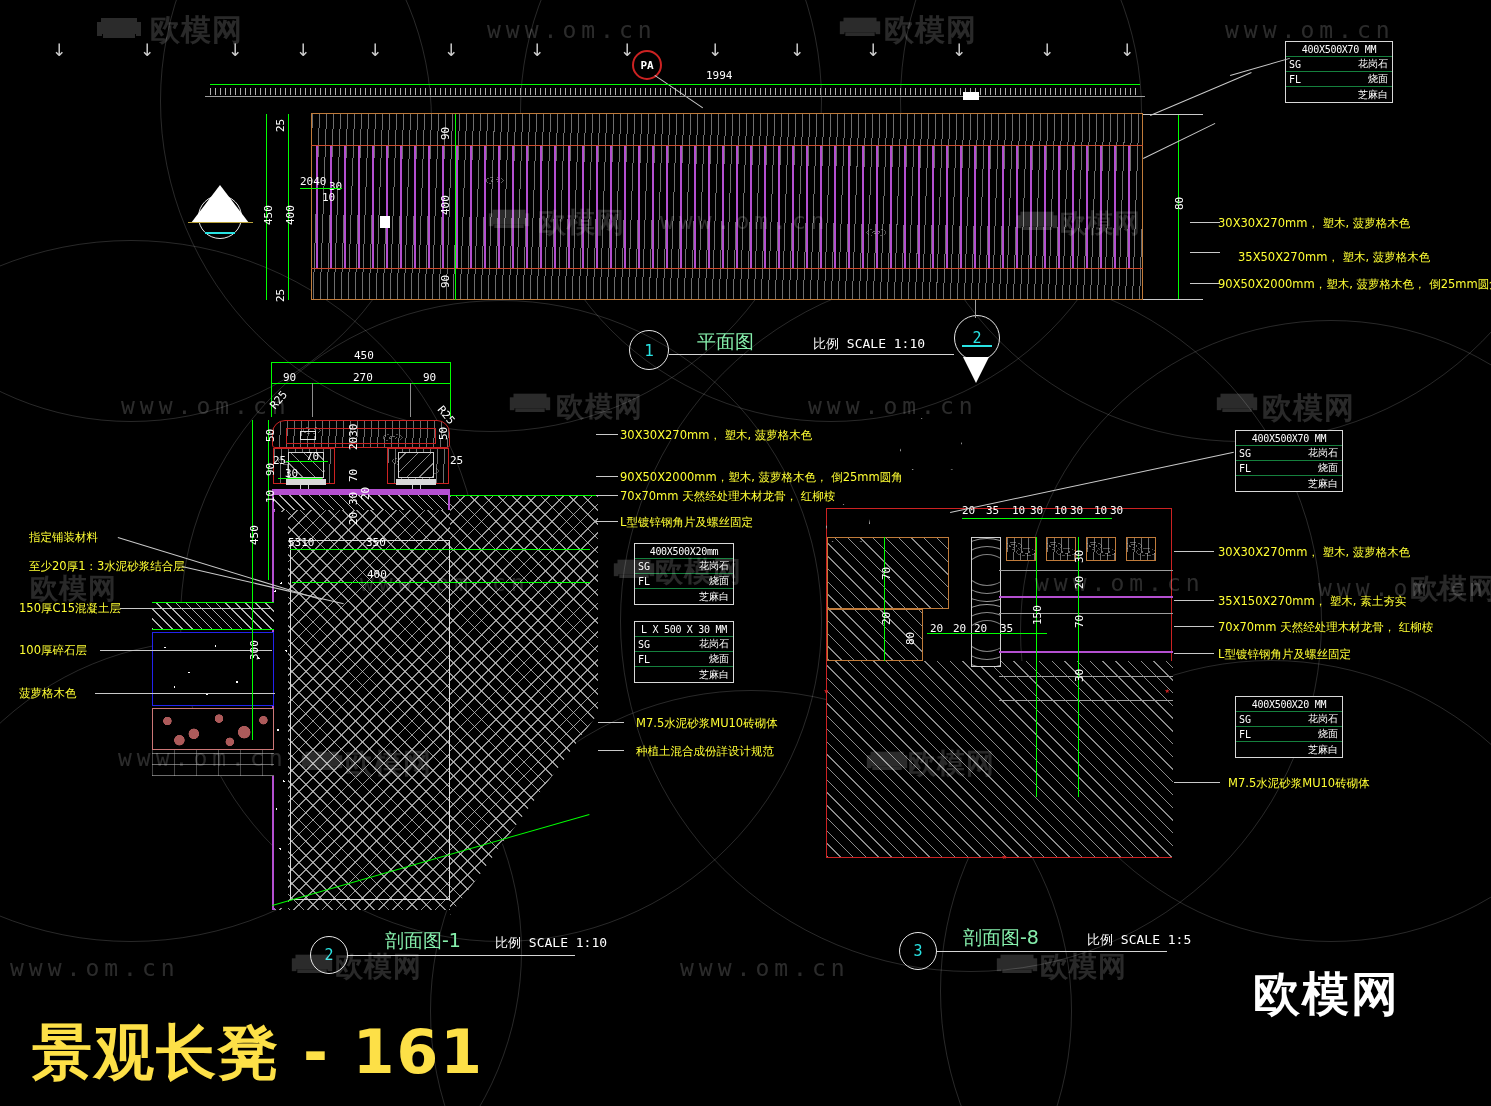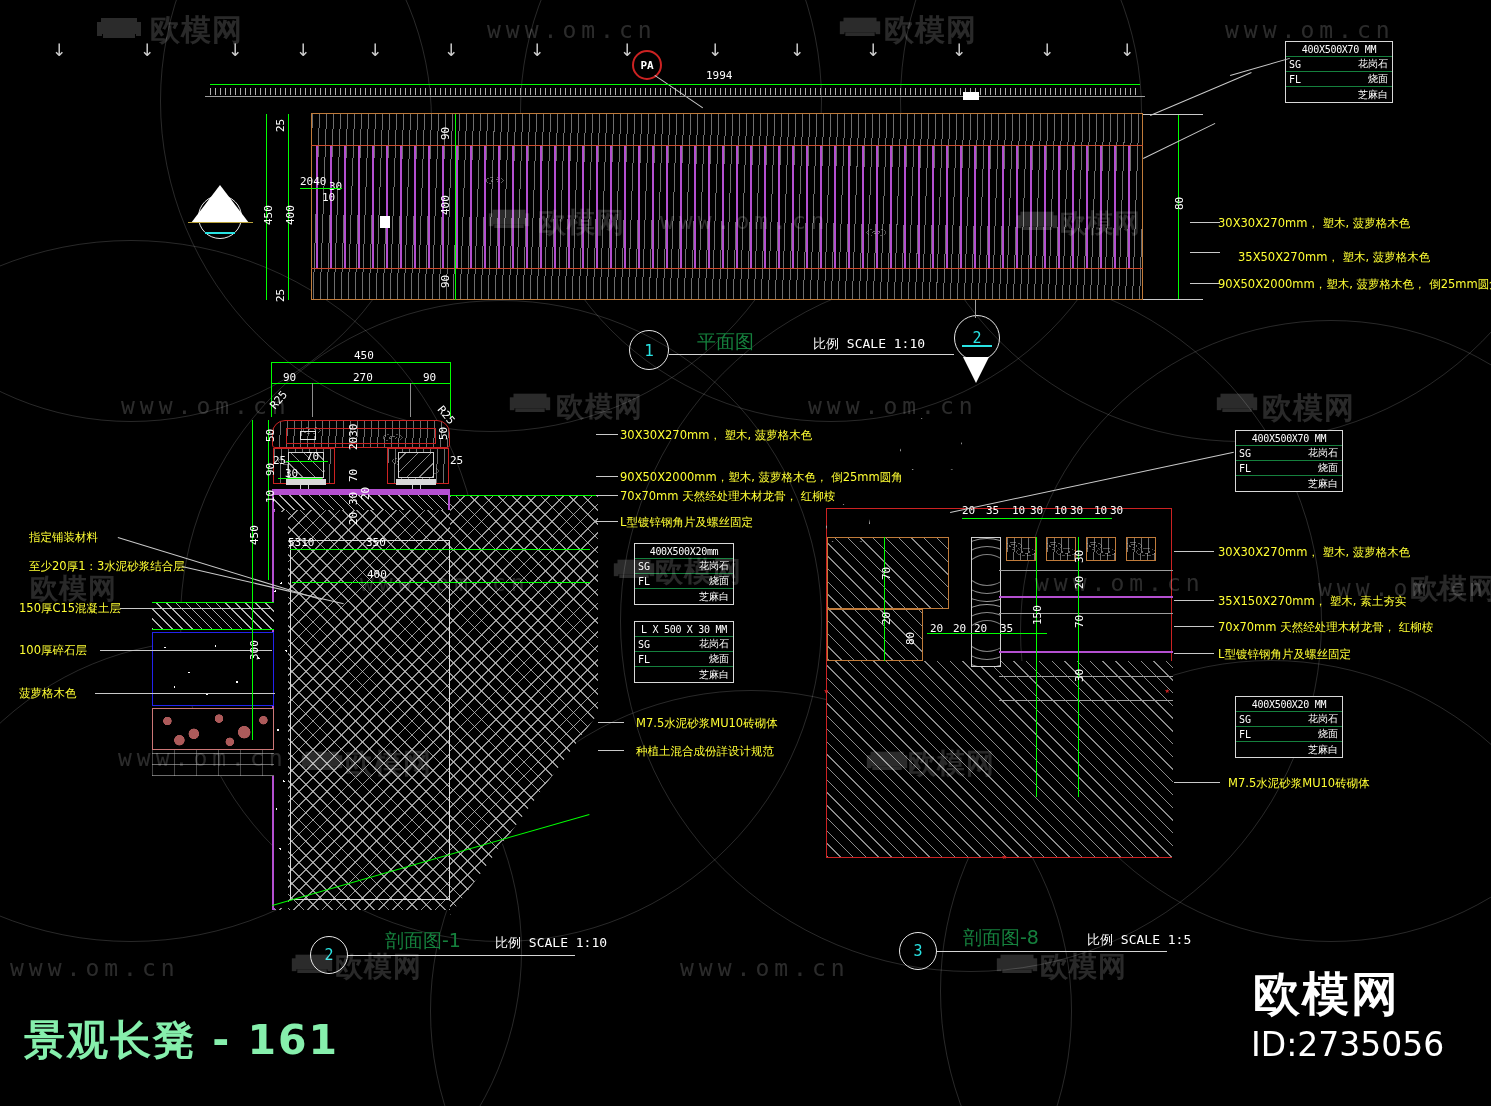--- a/index.html
+++ b/index.html
@@ -68,28 +68,28 @@
 
   
   .callout{position:absolute;color:#ffff33;font-size:11.5px;white-space:nowrap;
            font-family:"DejaVu Sans",sans-serif;}
   .leader{position:absolute;height:0;border-top:1px solid #c9c9c9;}
 
   
   .vmark{position:absolute;border:1.6px solid #e6e6e6;border-radius:50%;box-sizing:border-box;
          display:flex;align-items:center;justify-content:center;color:#29e3e3;
          font-family:"DejaVu Sans Mono",monospace;}
-  .vtitle{position:absolute;color:#15803d;font-size:19px;font-family:"DejaVu Sans",sans-serif;white-space:nowrap;}
+  .vtitle{position:absolute;color:#86efac;font-size:19px;font-family:"DejaVu Sans",sans-serif;white-space:nowrap;}
   .vscale{position:absolute;color:#ffffff;font-size:13px;font-family:"DejaVu Sans Mono",monospace;white-space:nowrap;}
   .vrule{position:absolute;height:0;border-top:1.4px solid #d5d5d5;}
 
   .arrowdown{position:absolute;color:#cfcfcf;font-size:17px;line-height:1;font-family:"DejaVu Sans",sans-serif;}
 
-  .bigtitle{position:absolute;color:#86efac;font-weight:bold;font-size:41px;letter-spacing:2px;
-            font-family:"DejaVu Sans",sans-serif;white-space:nowrap;}
+  .bigtitle{position:absolute;color:#fde047;font-weight:bold;font-size:60px;letter-spacing:2px;
+            font-family:"DejaVu Sans",sans-serif;white-space:nowrap;margin-left:8px;}
   .brand{position:absolute;color:#fff;font-weight:bold;font-size:47px;letter-spacing:2px;
          font-family:"DejaVu Sans",sans-serif;white-space:nowrap;}
   .brandid{position:absolute;color:#fff;font-size:33px;font-family:"DejaVu Sans",sans-serif;white-space:nowrap;}
 </style>
 </head>
 <body>
 
 <div id="stage">
 
   <div class="wm-arc" style="left:-170px;top:-180px;width:600px;height:600px;"></div>
@@ -569,15 +569,14 @@
   <svg class="wm-sofa" style="left:838px;top:8px;width:44px;height:34px;" viewBox="0 0 48 36">
     <rect x="6" y="10" width="36" height="16" fill="#fff"></rect>
       <rect x="2" y="14" width="5" height="14" fill="#fff"></rect>
     <rect x="41" y="14" width="5" height="14" fill="#fff"></rect>
       <rect x="8" y="26" width="32" height="4" fill="#fff"></rect>
   </svg>
   <div class="wm-tile" style="left:884px;top:10px;font-size:30px;">欧模网</div>
 
   <div class="bigtitle" style="left:24px;top:1013px;">景观长凳 - 161</div>
   <div class="brand" style="left:1253px;top:963px;">欧模网</div>
-  <div class="brandid" style="left:1251px;top:1025px;">ID:2735056</div>
 
 </div>
 
 </body></html>

